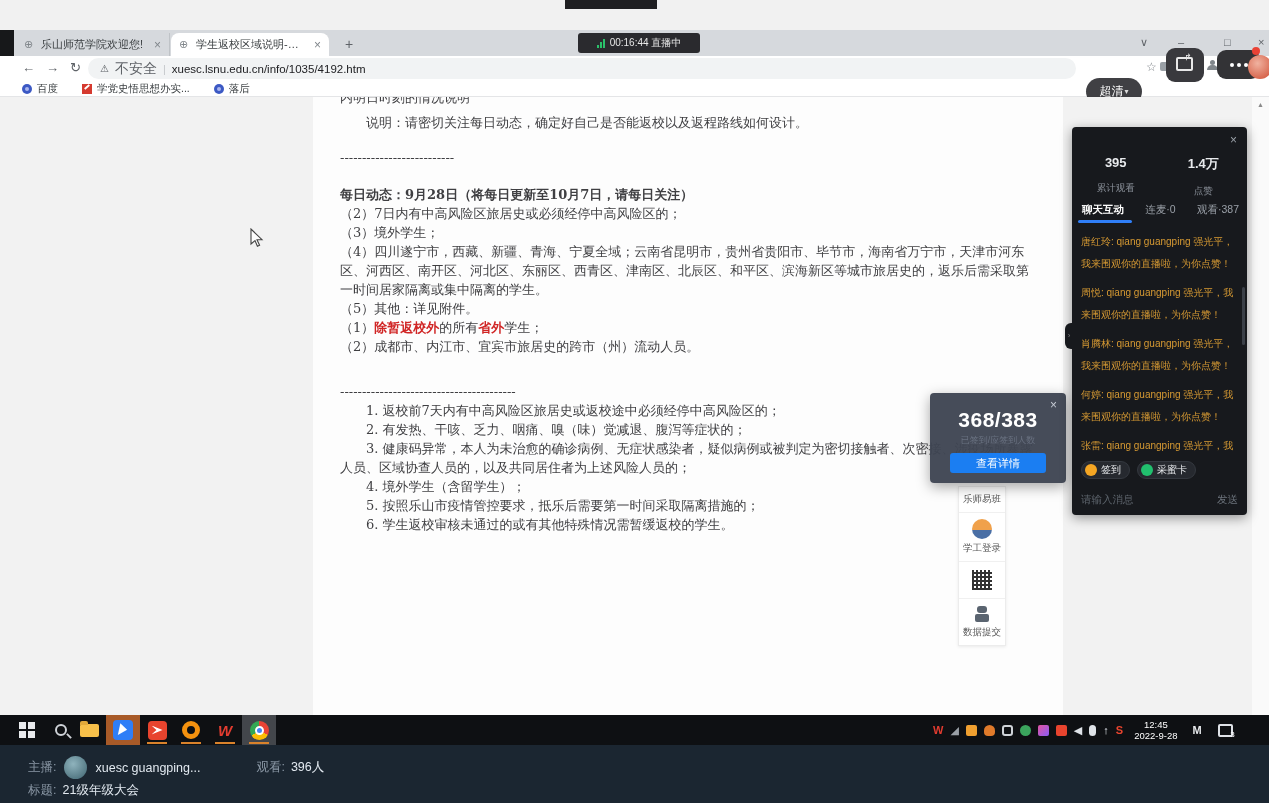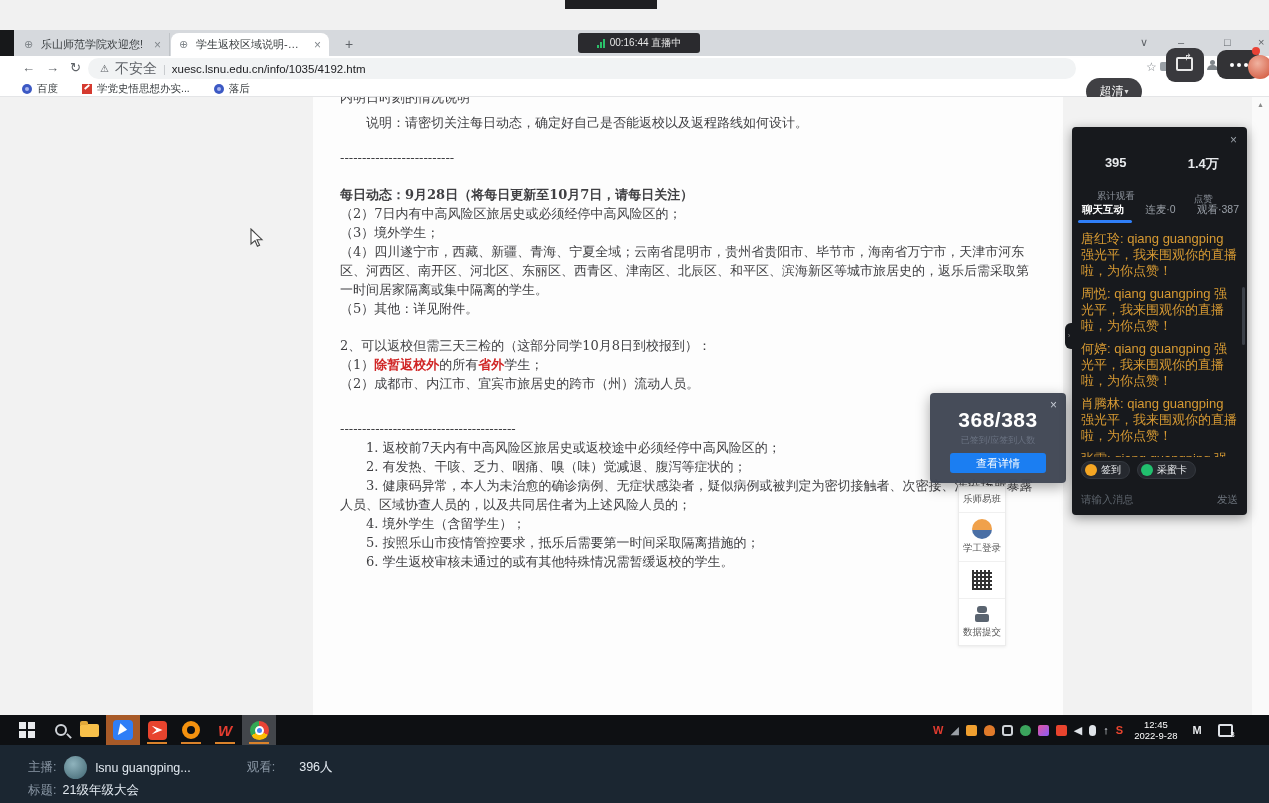--- a/index.html
+++ b/index.html
@@ -95,27 +95,27 @@
   .popup-count { margin-top:15px; text-align:center; color:#ffffff; font-size:21px; font-weight:600; letter-spacing:.5px; }
   .popup-sub { margin-top:2px; text-align:center; color:#697180; font-size:9px; }
   .popup-btn { position:absolute; left:20px; right:20px; bottom:10px; height:20px; background:#1b7ef2; border-radius:3px; color:#fff; font-size:11px; text-align:center; line-height:20px; }
 
   
   .chat { position:absolute; left:1072px; top:127px; width:175px; height:388px; background:#17191d; border-radius:4px; box-shadow:0 3px 12px rgba(0,0,0,.4); }
   .chat-close { position:absolute; right:10px; top:6px; color:#9aa0a8; font-size:12px; }
   .chat-stats { position:absolute; left:0; right:0; top:28px; display:flex; }
   .chat-stat { flex:1; text-align:center; }
   .chat-stat .v { color:#e8eaed; font-size:13px; font-weight:700; }
-  .chat-stat .l { color:#8a9099; font-size:9.5px; margin-top:20px; }
+  .chat-stat .l { color:#8a9099; font-size:9.5px; margin-top:12px; }
   .chat-tabs { position:absolute; left:10px; right:8px; top:76px; display:flex; justify-content:space-between; align-items:center; }
   .chat-tab { font-size:10.5px; color:#9aa0a8; }
   .chat-tab.active { color:#ffffff; font-weight:700; }
   .chat-underline { position:absolute; left:6px; top:93px; width:54px; height:3px; background:#2f7ef7; border-radius:2px; }
   .chat-msgs { position:absolute; left:9px; right:9px; top:104px; height:226px; overflow:hidden; }
-  .msg { font-size:13px; line-height:16px; color:#d79a33; margin-bottom:7px; word-break:break-all; }
+  .msg { font-size:10px; line-height:22px; color:#d79a33; margin-bottom:7px; word-break:break-all; }
   .chat-scrollthumb { position:absolute; right:2px; top:160px; width:3px; height:58px; background:#3b4048; border-radius:2px; }
   .chat-handle { position:absolute; left:-7px; top:196px; width:8px; height:26px; background:#17191d; border-radius:6px 0 0 6px; color:#777; font-size:8px; text-align:center; line-height:26px; }
   .chat-chips { position:absolute; left:9px; top:334px; display:flex; gap:7px; }
   .chip { height:18px; background:#26292f; border:1px solid #34383f; border-radius:9px; display:flex; align-items:center; gap:4px; padding:0 8px 0 3px; color:#e8eaed; font-size:10px; }
   .chip .dot { width:12px; height:12px; border-radius:50%; }
   .dot-orange { background:#f5a623; } .dot-green { background:#21c06e; }
   .chat-input { position:absolute; left:9px; right:9px; bottom:8px; display:flex; justify-content:space-between; align-items:center; }
   .chat-ph { color:#5c636b; font-size:10.5px; }
   .chat-send { color:#6b727b; font-size:10.5px; }
 
@@ -147,21 +147,21 @@
   .tray-m { color:#e8eaed; font-weight:700; font-size:13px; letter-spacing:-1px; margin-left:8px; }
   .tray-note { position:relative; width:15px; height:13px; border:2px solid #dfe3e8; border-radius:2px; margin-left:10px; }
   .tray-note b { position:absolute; right:-4px; bottom:-4px; font-size:8px; color:#fff; font-weight:400; }
 
   
   .footer { position:absolute; left:0; top:745px; width:1269px; height:58px; background:#1b2631; }
   .f-label { color:#8b98a6; font-size:12.5px; }
   .f-val { color:#e2e9f0; font-size:12.5px; }
   .f-row1 { position:absolute; left:28px; top:756px; display:flex; align-items:center; gap:8px; }
   .f-avatar { width:23px; height:23px; border-radius:50%; background:radial-gradient(circle at 40% 35%, #8fb3bd, #3f6470); }
-  .f-view { margin-left:48px; display:flex; gap:24px; }
+  .f-view { margin-left:48px; display:flex; gap:6px; }
   .f-row2 { position:absolute; left:28px; top:782px; display:flex; gap:6px; }
 </style>
 </head>
 <body>
 
 <div id="screen">
 
   <div class="rec-notch"></div>
 
   <div class="tabstrip"></div>
@@ -244,21 +244,20 @@
 
   <div class="content">
     <p class="clipped">内明日时刻的情况说明</p>
     <p class="mt6" data-color="black">　　说明：请密切关注每日动态，确定好自己是否能返校以及返程路线如何设计。</p>
     <p class="mt16" data-color="gray">--------------------------</p>
     <p class="mt18" data-color="red">每日动态：9月28日（将每日更新至10月7日，请每日关注）</p>
     <p data-color="black">（2）7日内有中高风险区旅居史或必须经停中高风险区的；</p>
     <p data-color="black">（3）境外学生；</p>
     <p data-color="black">（4）四川遂宁市，西藏、新疆、青海、宁夏全域；云南省昆明市，贵州省贵阳市、毕节市，海南省万宁市，天津市河东区、河西区、南开区、河北区、东丽区、西青区、津南区、北辰区、和平区、滨海新区等城市旅居史的，返乐后需采取第一时间居家隔离或集中隔离的学生。</p>
     <p data-color="black">（5）其他：详见附件。</p>
-    <p class="mt18" data-color="blue">2、可以返校但需三天三检的（这部分同学10月8日到校报到）：</p>
     <p>
       <span data-color="black">（1）</span><span data-color="red">除暂返校外</span><span data-color="black">的所有</span><span data-color="red">省外</span><span data-color="black">学生；</span>
     </p>
     <p data-color="black">（2）成都市、内江市、宜宾市旅居史的跨市（州）流动人员。</p>
     <p class="mt26" data-color="gray">----------------------------------------</p>
     <p data-color="black">　　1. 返校前7天内有中高风险区旅居史或返校途中必须经停中高风险区的；</p>
     <p data-color="black">　　2. 有发热、干咳、乏力、咽痛、嗅（味）觉减退、腹泻等症状的；</p>
     <p data-color="black">　　3. 健康码异常，本人为未治愈的确诊病例、无症状感染者，疑似病例或被判定为密切接触者、次密接、涉疫场所暴露人员、区域协查人员的，以及共同居住者为上述风险人员的；</p>
     <p data-color="black">　　4. 境外学生（含留学生）；</p>
     <p data-color="black">　　5. 按照乐山市疫情管控要求，抵乐后需要第一时间采取隔离措施的；</p>
@@ -307,22 +306,22 @@
     </div>
     <div class="chat-tabs">
       <span class="chat-tab active">聊天互动</span>
       <span class="chat-tab">连麦·0</span>
       <span class="chat-tab">观看·387</span>
     </div>
     <div class="chat-underline"></div>
     <div class="chat-msgs">
       <div class="msg">唐红玲: qiang guangping 强光平，我来围观你的直播啦，为你点赞！</div>
       <div class="msg">周悦: qiang guangping 强光平，我来围观你的直播啦，为你点赞！</div>
+      <div class="msg">肖腾林: qiang guangping 强光平，我来围观你的直播啦，为你点赞！</div>
       <div class="msg">何婷: qiang guangping 强光平，我来围观你的直播啦，为你点赞！</div>
-      <div class="msg">肖腾林: qiang guangping 强光平，我来围观你的直播啦，为你点赞！</div>
       <div class="msg">张雷: qiang guangping 强光平，我来围观你的直播啦，为你点赞！</div>
 
     </div>
     <div class="chat-scrollthumb"></div>
     <div class="chat-handle">›</div>
     <div class="chat-chips">
       <div class="chip">
         <span class="dot dot-orange"></span>
         <span>签到</span>
       </div>
@@ -388,21 +387,21 @@
     <span class="tray-m">M</span>
     <div class="tray-note">
         <b>3</b>
       </div>
   </div>
 
   <div class="footer"></div>
   <div class="f-row1">
     <span class="f-label">主播:</span>
     <span class="f-avatar"></span>
-    <span class="f-val">lsnu guangping...</span>
+    <span class="f-val">xuesc guangping...</span>
     <span class="f-view">
       <span class="f-label">观看:</span>
       <span class="f-val">396人</span>
     </span>
   </div>
   <div class="f-row2">
     <span class="f-label">标题:</span>
     <span class="f-val">21级年级大会</span>
   </div>
 

